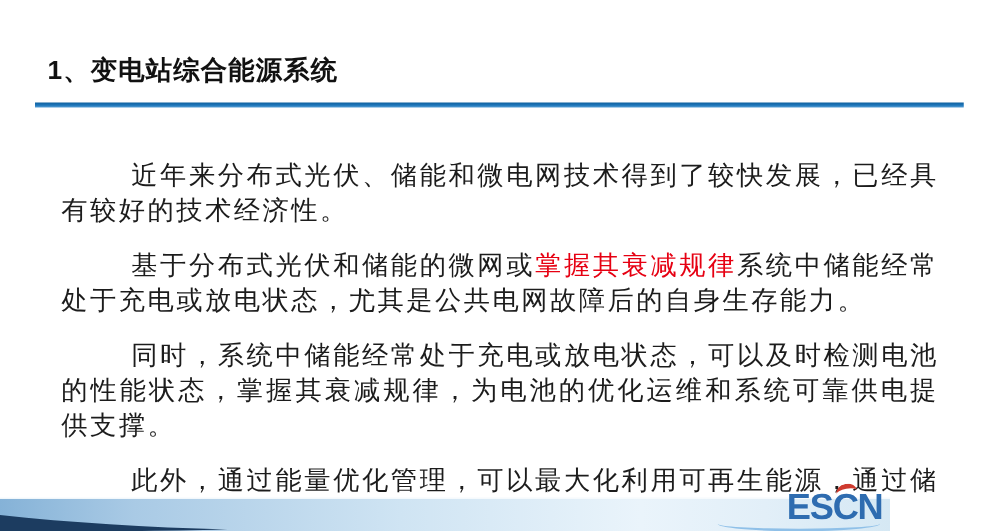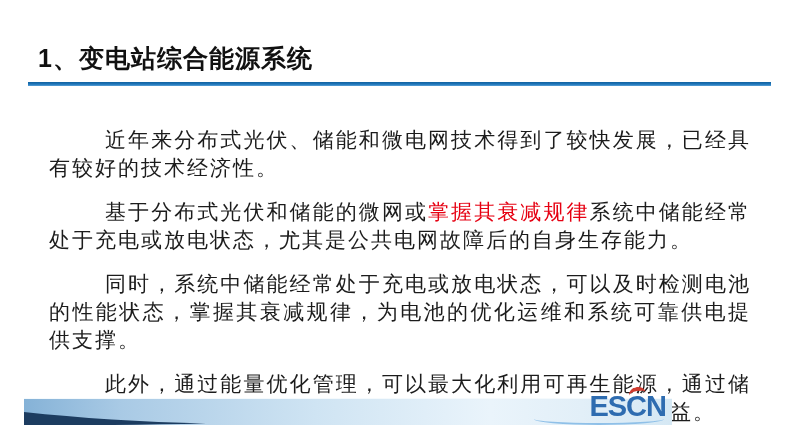--- a/index.html
+++ b/index.html
@@ -6,21 +6,21 @@
   body{
     width:800px;height:425px;position:relative;overflow:hidden;
     background:#ffffff;
     font-family:"Liberation Sans", sans-serif;
   }
   .slide{position:absolute;inset:0;}
 
   
   .page-title{
     position:absolute;left:38px;top:42px;margin:0;
-    font-size:25px;font-weight:700;color:#111;
+    font-size:21px;font-weight:700;color:#111;
     letter-spacing:1px;white-space:nowrap;
     font-family:"Liberation Sans", sans-serif;
   }
   .title-underline{
     position:absolute;left:28px;top:82px;width:743px;height:4px;
     background:linear-gradient(180deg, #10619f 0%, var(--title-underline) 55%, #5aa0d6 100%);
   }
 
   
   .body-text{
@@ -28,24 +28,23 @@
     font-family:"Liberation Serif", serif;
     font-size:21px;line-height:28px;color:#1c1c1c;
     letter-spacing:2px;
     text-align:justify;
   }
   .body-text p{margin:16px;text-indent:56px;}
   .red{color:var(--highlight-red);}
 
   
   .footer-band{
-    position:absolute;left:0;top:398px;width:648px;height:27px;
+    position:absolute;left:0;top:398px;width:712px;height:27px;
     background:linear-gradient(90deg,#85b2d7 0%, #a9cae5 15%, #cfe4f3 45%, #eaf4fb 72%, #e2eff8 86%, #d5e8f4 100%);
     border-top:1px solid #f5fafd;
-    margin-left:24px;
   }
   .footer-wave{position:absolute;left:0;bottom:0;}
 
   
   .logo{
     position:absolute;right:6px;bottom:4px;height:32px;
     display:flex;align-items:center;white-space:nowrap;
   }
   .logo-escn{
     position:relative;

